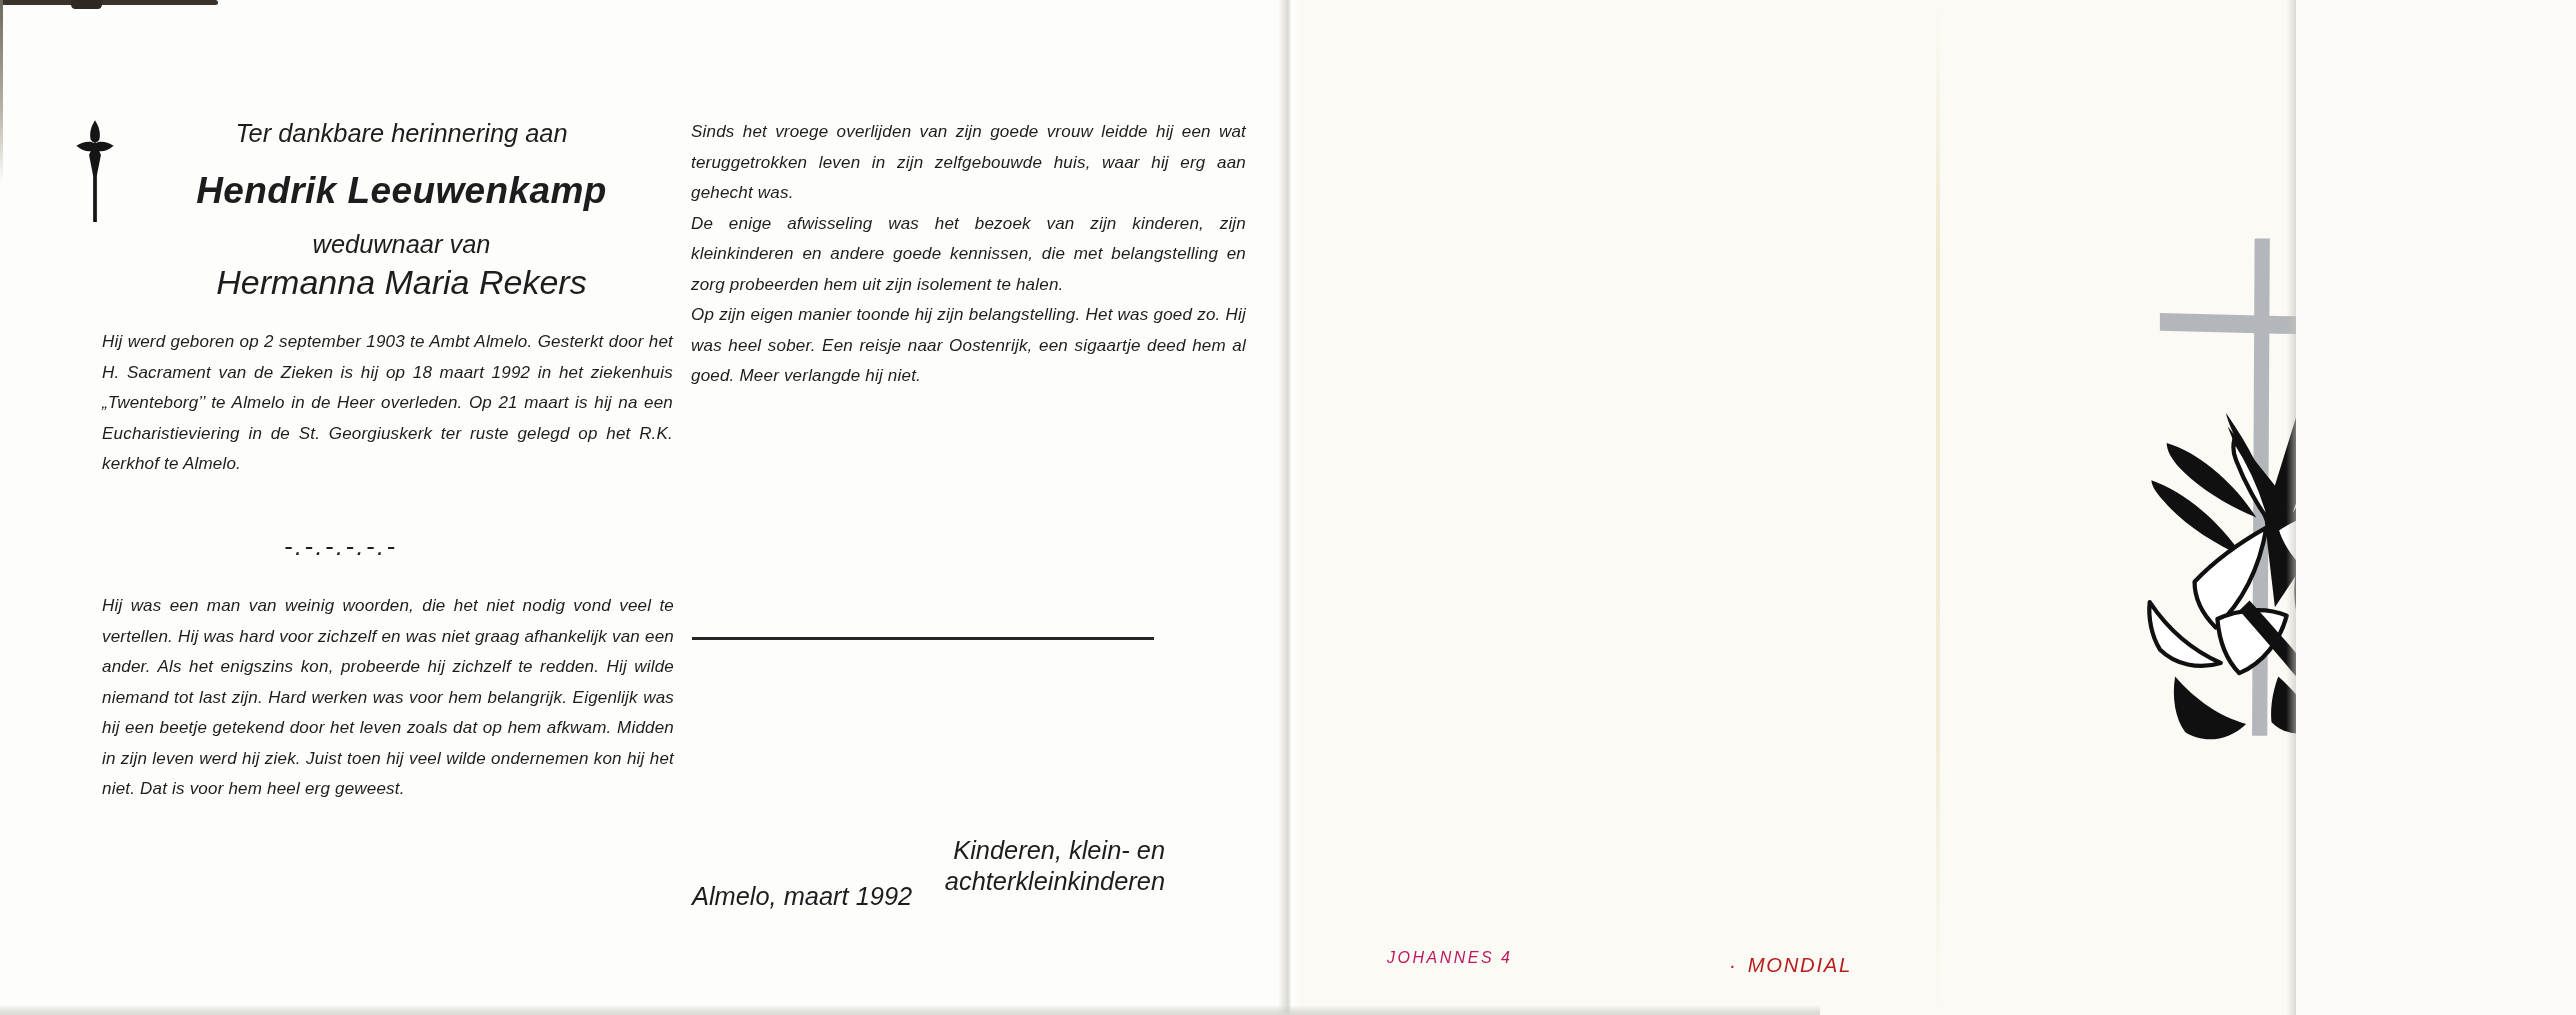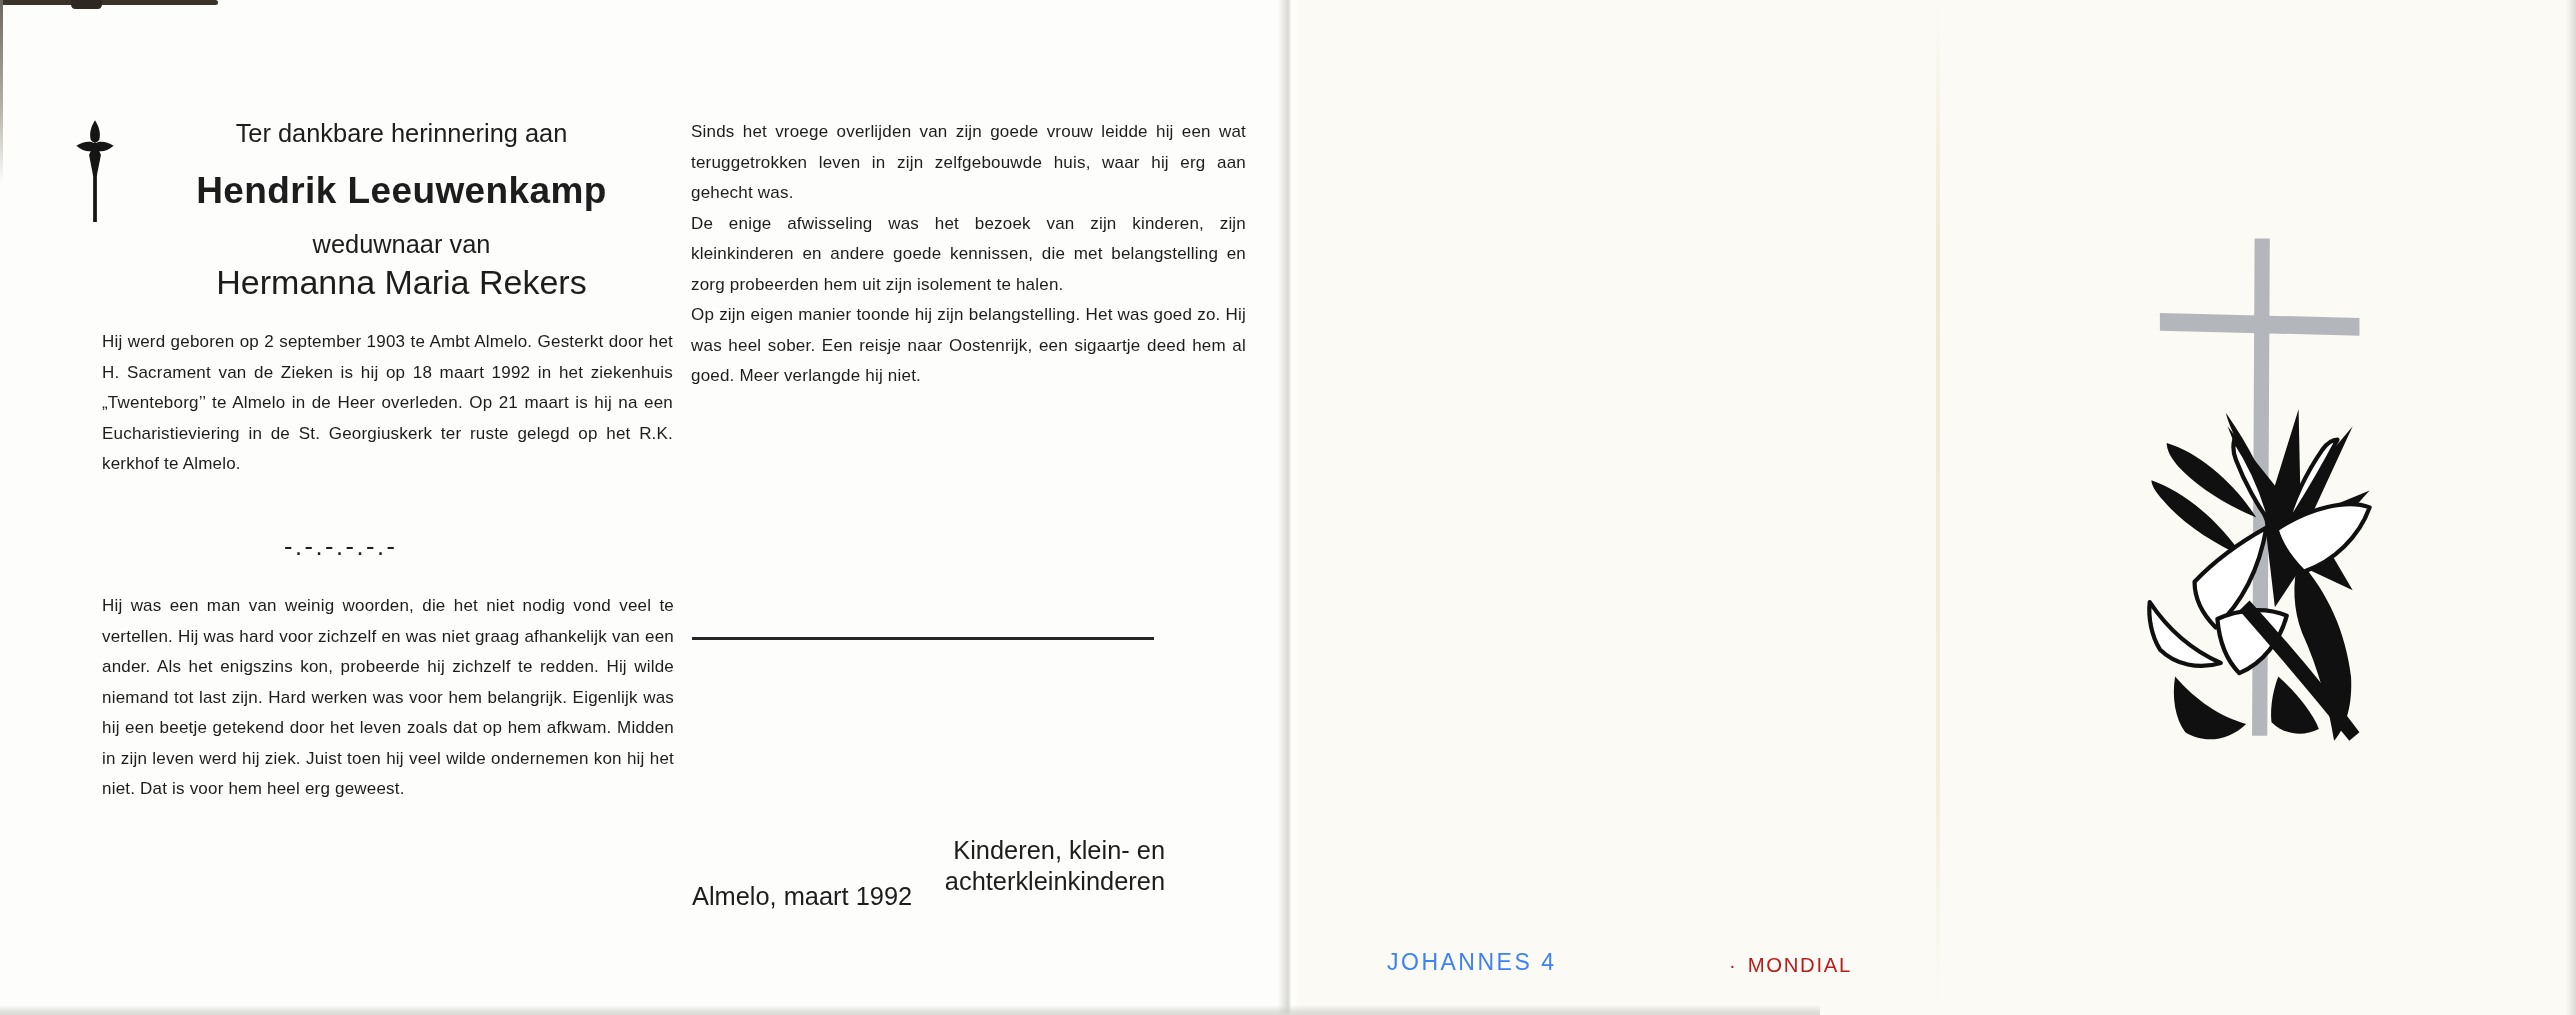--- a/index.html
+++ b/index.html
@@ -1,19 +1,19 @@
 <!DOCTYPE html>
 <html lang="nl" style="font-size:13.5px"><head>
 <meta charset="utf-8">
 <title>Memorial card scan</title>
 <style>
   html,body{margin:0;padding:0;background:#fbfaf6;}
   .scan{
-    position:relative;width:2576px;height:1016px;overflow:hidden;
-    font-family:"Liberation Sans",sans-serif;color:#1d1d1d;
+    position:relative;width:2296px;height:1016px;overflow:hidden;
+    font-family:"Liberation Sans",sans-serif;color:#1d1d1d;font-style:italic;
     -webkit-font-smoothing:antialiased;
   }
   .panel-left{position:absolute;left:0;top:0;width:1288px;height:1016px;background:#fdfdfb;border-radius:13.5px 0 0 0;}
   .panel-right{position:absolute;left:1288px;top:0;width:1288px;height:1016px;background:#fcfaf5;}
   .fold-line{position:absolute;left:1278px;top:0;width:22px;height:1016px;
     background:linear-gradient(90deg,rgba(0,0,0,0) 0%,rgba(188,186,176,.55) 45%,rgba(255,255,255,.95) 62%,rgba(0,0,0,0) 100%);}
   .crease-line{position:absolute;left:1936px;top:0;width:4.2px;height:1016px;
     background:linear-gradient(180deg,rgba(236,233,208,0),rgba(236,232,204,.9) 25%,rgba(240,236,214,.85) 75%,rgba(236,233,208,0));}
 
   
@@ -39,21 +39,21 @@
   .para1-left{left:102px;top:327px;width:571px;}
   .divider-row{left:284px;top:532px;width:339px;font-size:25.4px;letter-spacing:2.5px;text-align:left;}
   .para2-left{left:102px;top:591px;width:572px;}
 
   .mid-paras{left:691px;top:117px;width:555px;}
   .rule{position:absolute;left:692px;top:637px;width:462px;height:2.5px;background:#262626;}
   .thanks{left:691px;top:672px;width:555px;}
   .signature{left:691px;top:835px;width:474px;font-size:25.4px;line-height:30.5px;text-align:right;}
   .place-date{left:692px;top:882px;font-size:25.4px;}
 
-  .mark-left{left:1387px;top:949px;font-size:23px;letter-spacing:2.5px;color:#3b82f6;}
+  .mark-left{left:1387px;top:949px;font-size:16px;letter-spacing:2.5px;color:#be185d;}
   .mark-right{left:1729px;top:954px;font-size:20.3px;letter-spacing:1.7px;color:#b91c1c;}
   .mark-right .dot{margin-right:10.2px;}
 
   .ornament{position:absolute;left:73px;top:115px;width:44px;height:119px;}
   .illustration{position:absolute;left:2099px;top:235px;width:389px;height:560px;}
 </style>
 </head>
 <body>
 
 <div class="scan">

